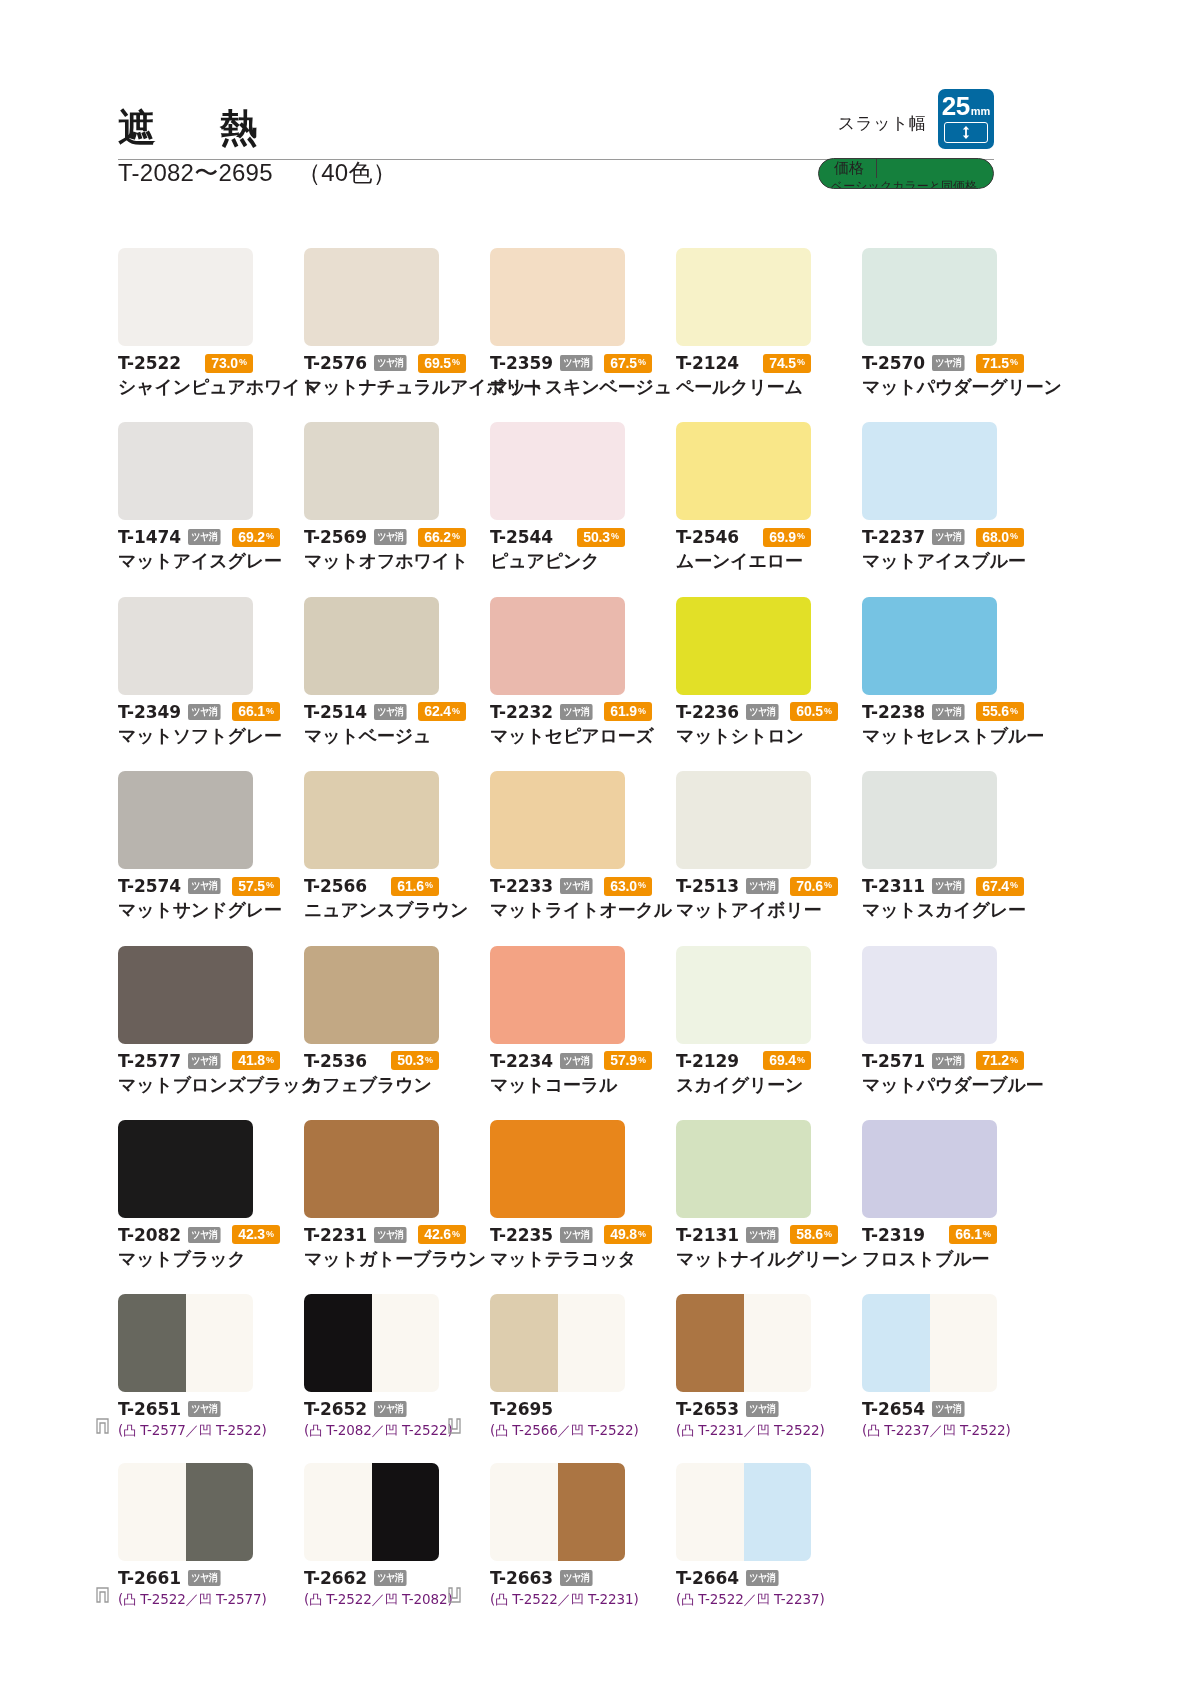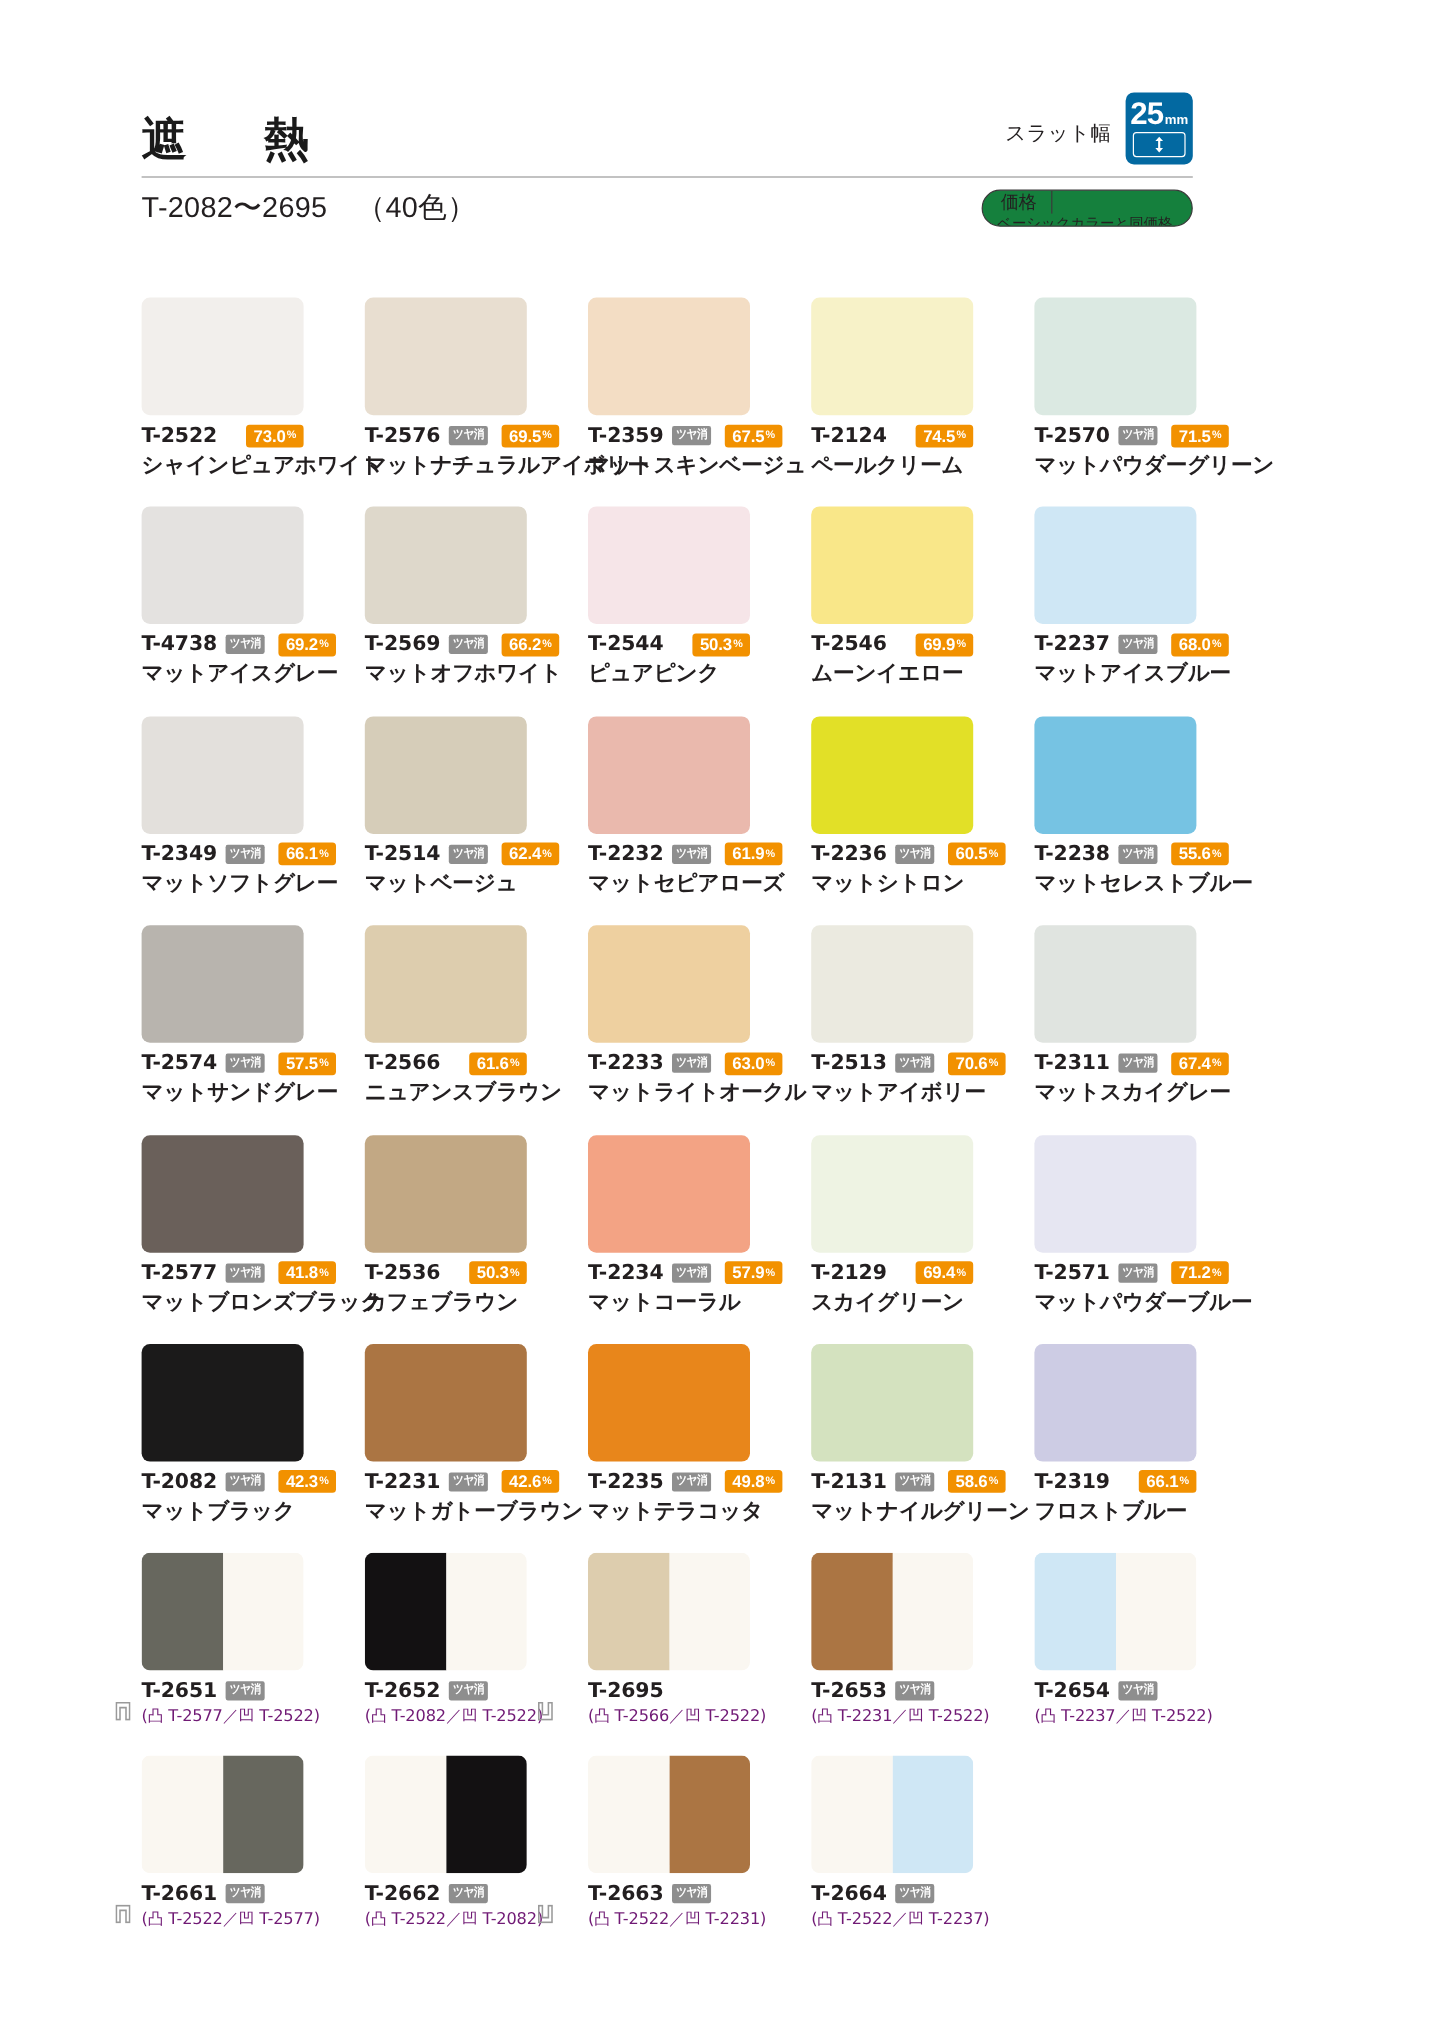--- a/index.html
+++ b/index.html
@@ -19,21 +19,21 @@
     left: 0; top: 0;
     width: 1200px;
     height: 1697px;
     padding: 0;
   }
 
   
   .header {
     position: absolute;
     left: 118px;
-    top: 72px;
+    top: 84px;
     width: 876px;
     height: 76px;
     display: flex;
     align-items: flex-end;
     justify-content: space-between;
     border-bottom: 1.5px solid #9a9a9a;
     padding-bottom: 8px;
   }
   .title {
     font-size: 38px;
@@ -352,21 +352,21 @@
               <span class="ps">%</span>
             </span>
           </div>
           <div class="name">マットパウダーグリーン</div>
         </div>
       </div>
       <div class="cell">
         <div class="chip" style="background: rgb(228, 226, 224);"></div>
         <div class="meta">
           <div class="meta-line1 has-pct">
-            <span class="code">T-4738</span>
+            <span class="code">T-1474</span>
             <span class="matte-tag">ツヤ消</span>
             <span class="pct-tag">
               <span class="pv">69.2</span>
               <span class="ps">%</span>
             </span>
           </div>
           <div class="name">マットアイスグレー</div>
         </div>
       </div>
       <div class="cell">

